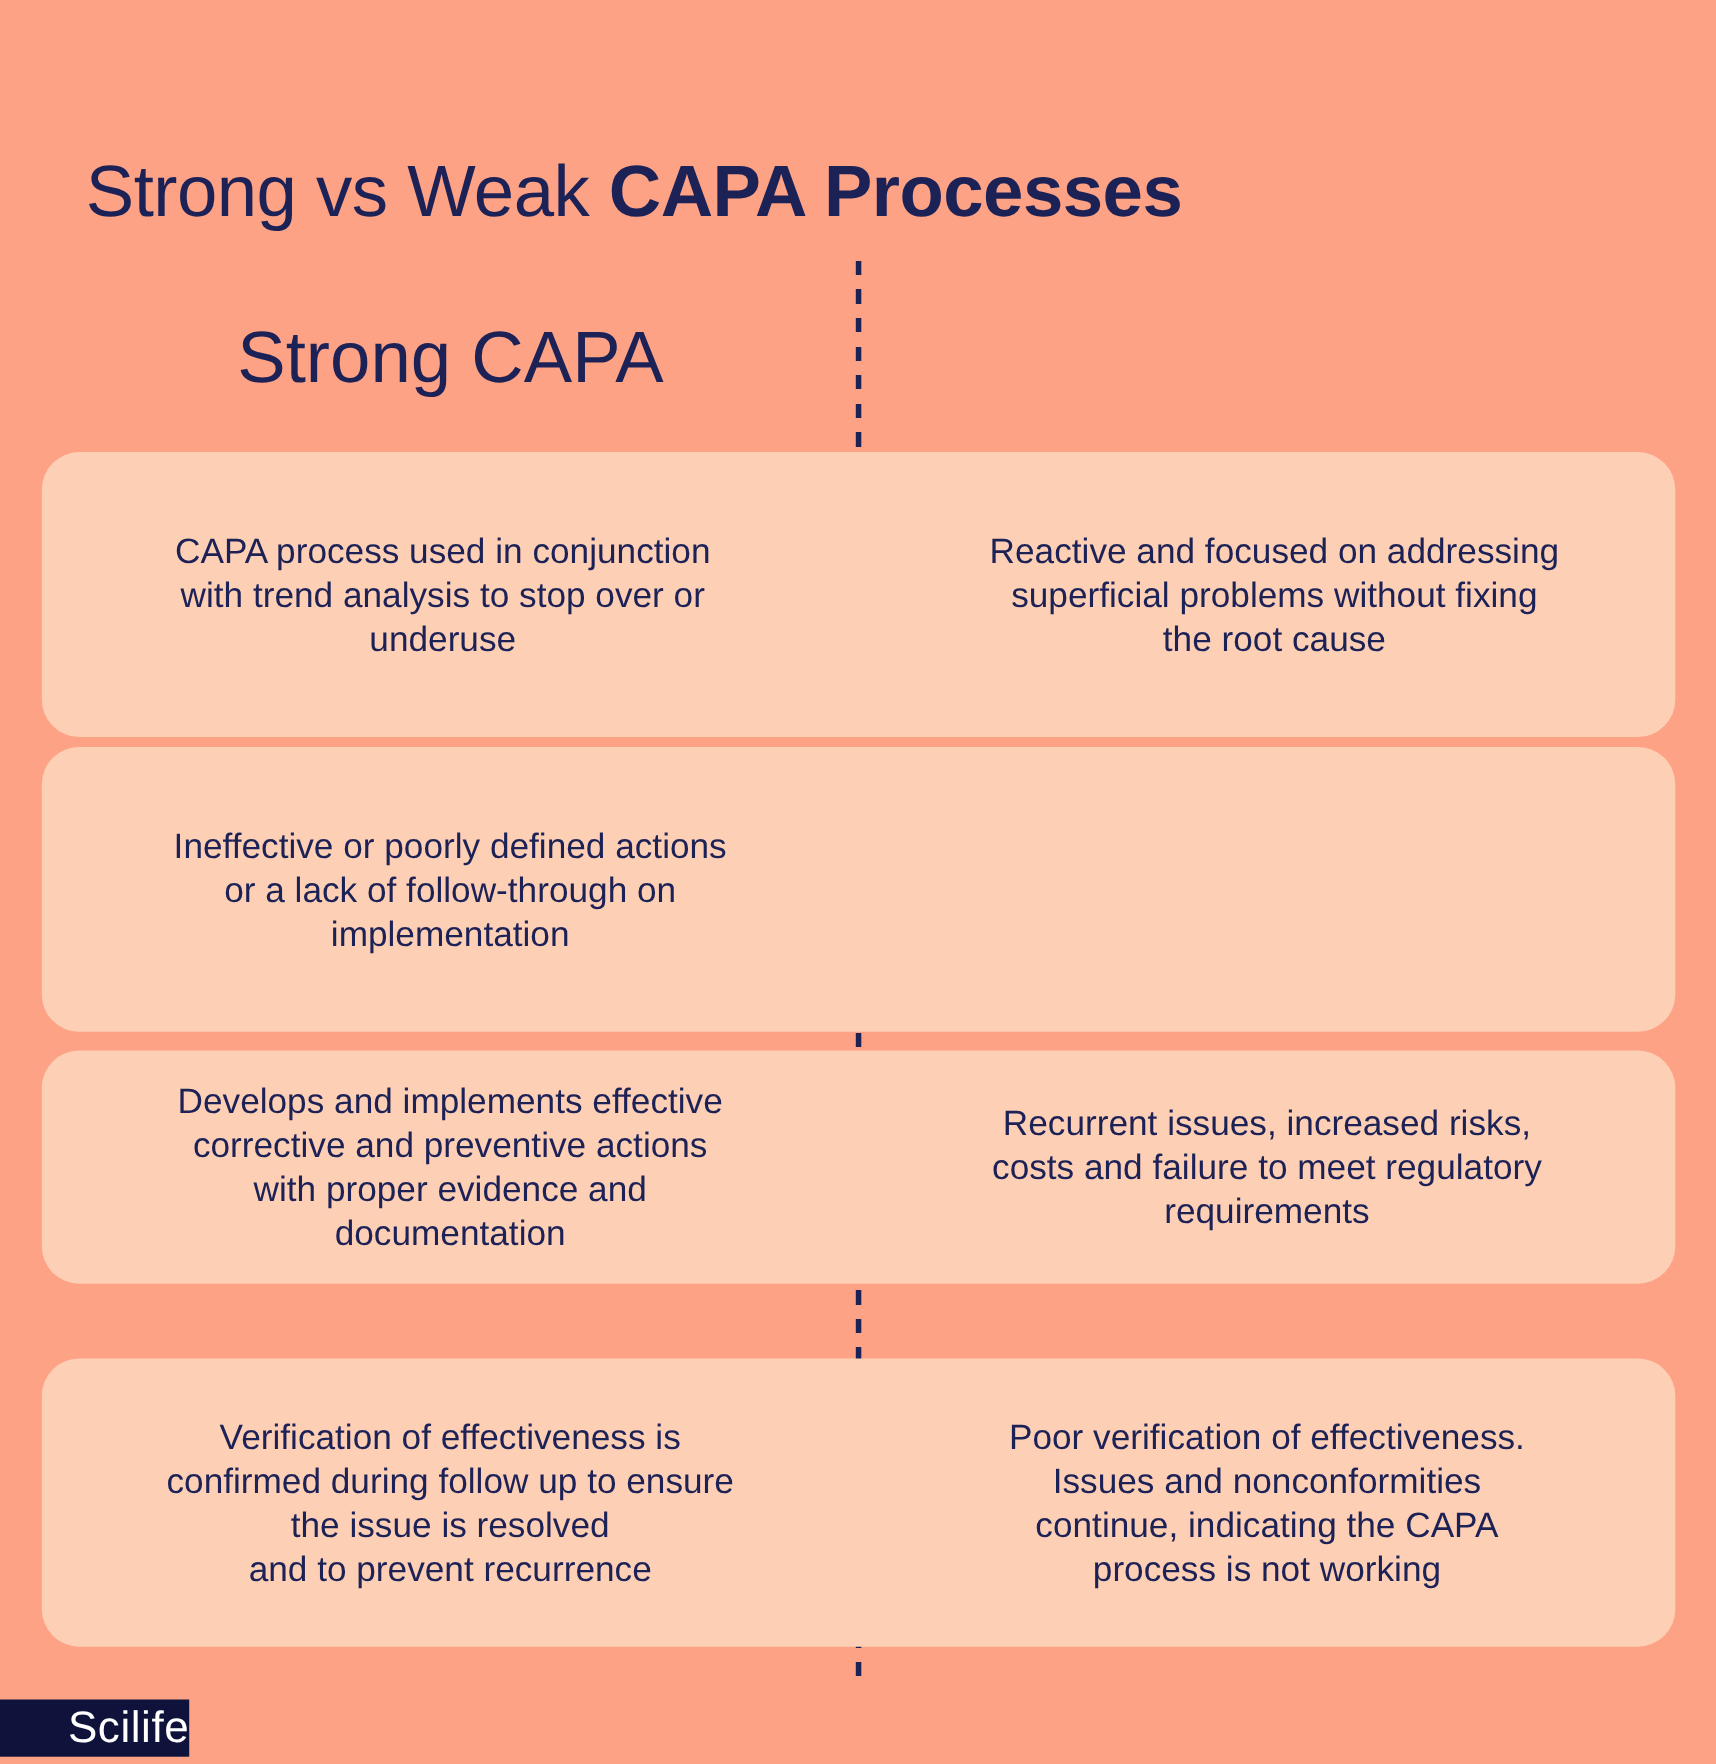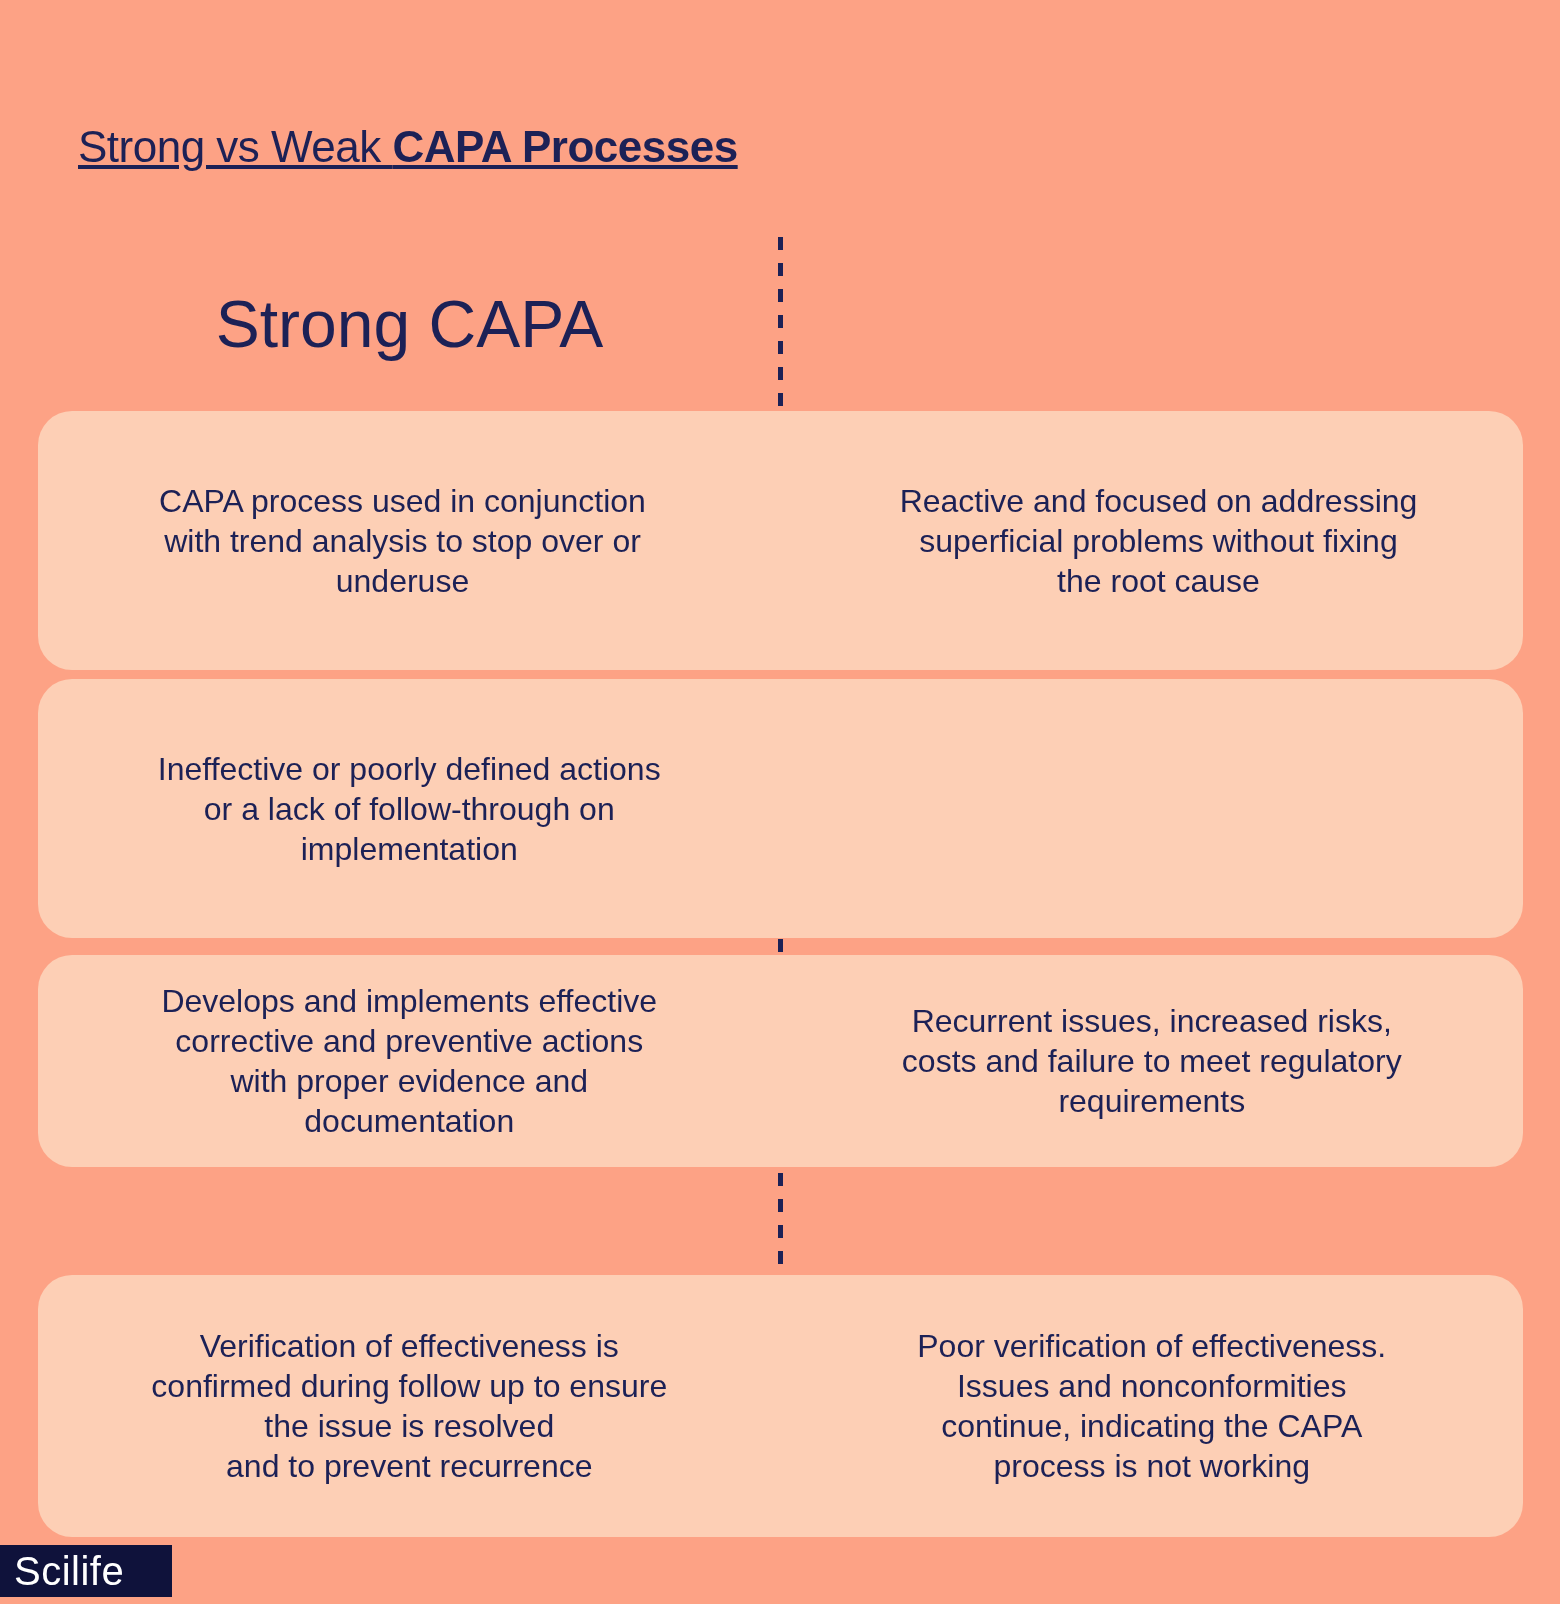--- a/index.html
+++ b/index.html
@@ -10,25 +10,24 @@
   }
   .canvas {
     position: relative;
     width: 1560px; height: 1604px;
     background: var(--bg, #fda285);
     color: var(--navy, #1c2156);
   }
   .page-title {
     position: absolute;
     left: 78px; top: 96px;
-    font-size: 44px;
+    font-size: 66px;
     line-height: 1;
     letter-spacing: -0.5px;
     white-space: nowrap;
-    text-decoration: underline;
   }
   .page-title .t-regular { font-weight: 400; }
   .page-title .t-bold { font-weight: 700; }
 
   .col-header {
     position: absolute;
     top: 288px;
     width: 743px;
     text-align: center;
     font-size: 66px;
@@ -53,21 +52,21 @@
     position: absolute;
     left: 38px;
     width: 1485px;
     background: var(--card, #fdcfb5);
     border-radius: 34px;
     display: flex;
   }
   .row-1 { top: 411px;  height: 259px; gap: 27px; }
   .row-2 { top: 679px;  height: 259px; }
   .row-3 { top: 955px;  height: 212px; }
-  .row-4 { top: 1235px; height: 262px; margin-top: 40px; }
+  .row-4 { top: 1235px; height: 262px; }
 
   .cell {
     width: 50%;
     display: flex;
     align-items: center;
     justify-content: center;
   }
   .cell-text {
     font-size: 32px;
     line-height: 40px;
@@ -76,21 +75,21 @@
     max-width: 680px;
   }
 
   .logo-box {
     position: absolute;
     left: 0; top: 1545px;
     width: 172px; height: 52px;
     background: var(--logo-bg, #0f123b);
     display: flex;
     align-items: center;
-    justify-content: flex-start;
+    justify-content: flex-end;
     padding-left: 14px;
     box-sizing: border-box;
   }
   .logo-text {
     color: var(--logo-fg, #ffffff);
     font-size: 40px;
     font-weight: 400;
     letter-spacing: 0.5px;
   }
 </style>

